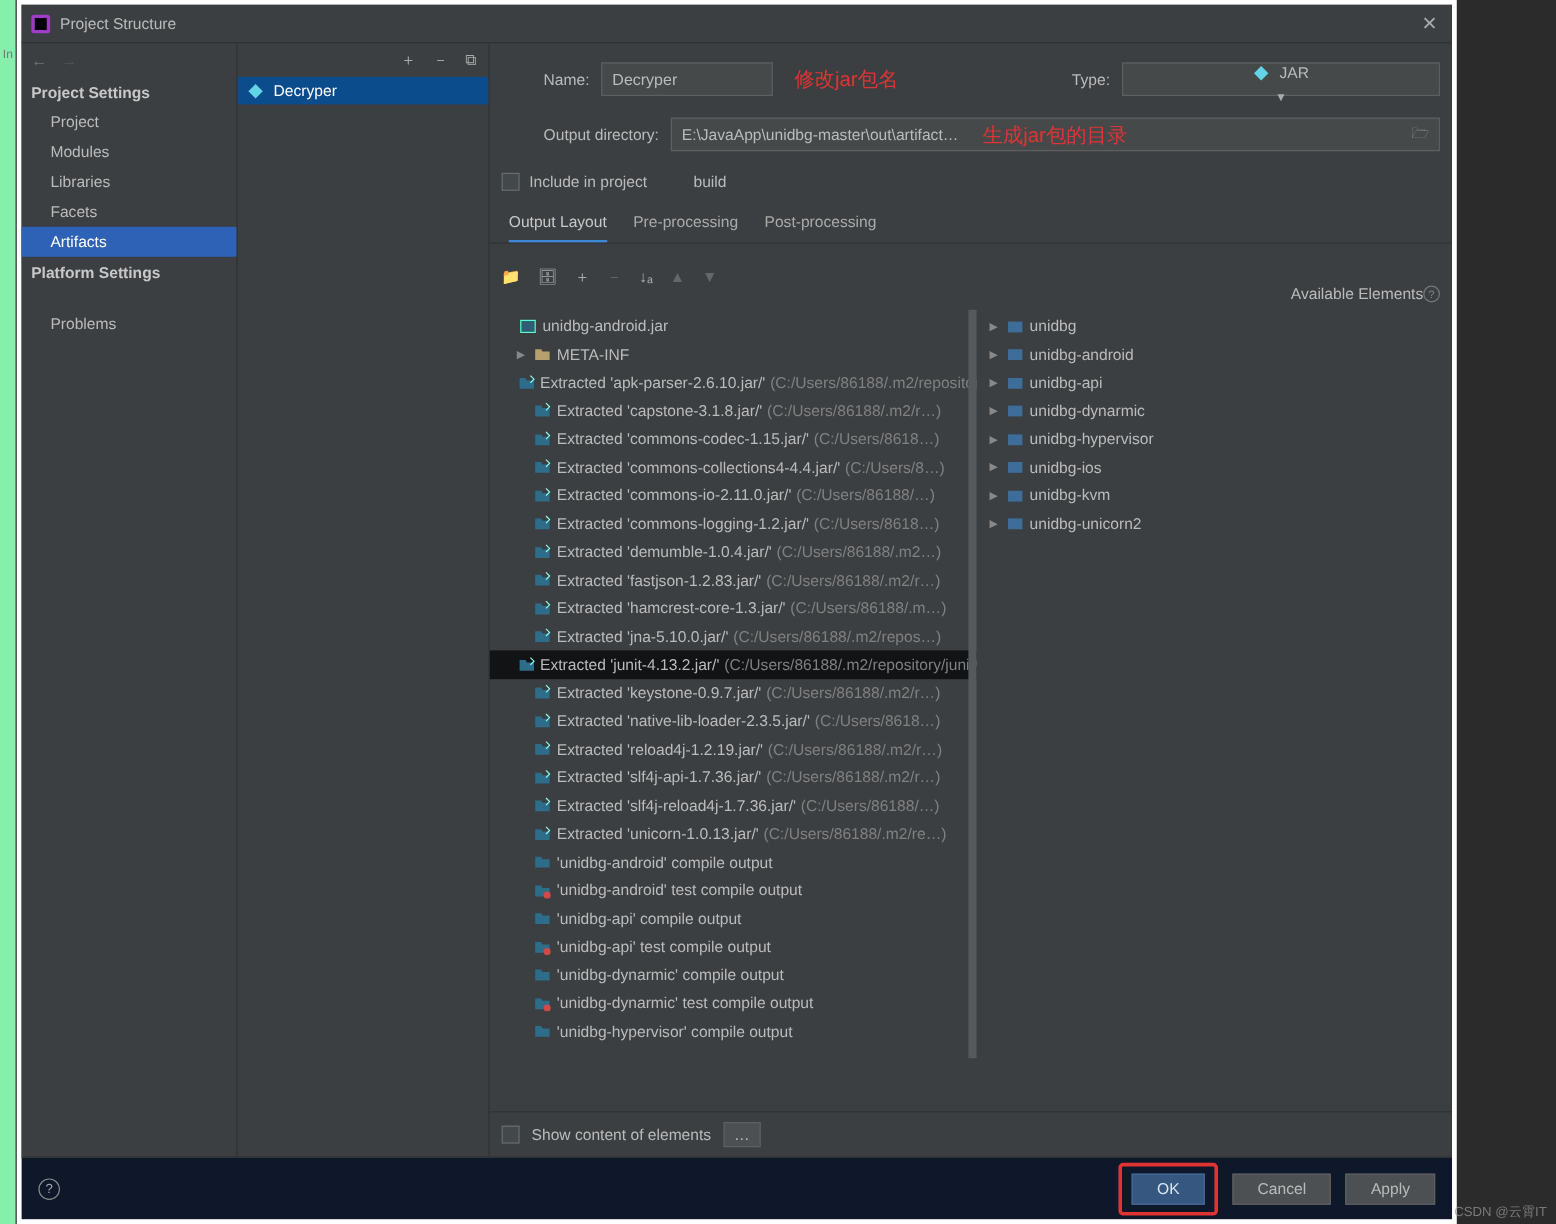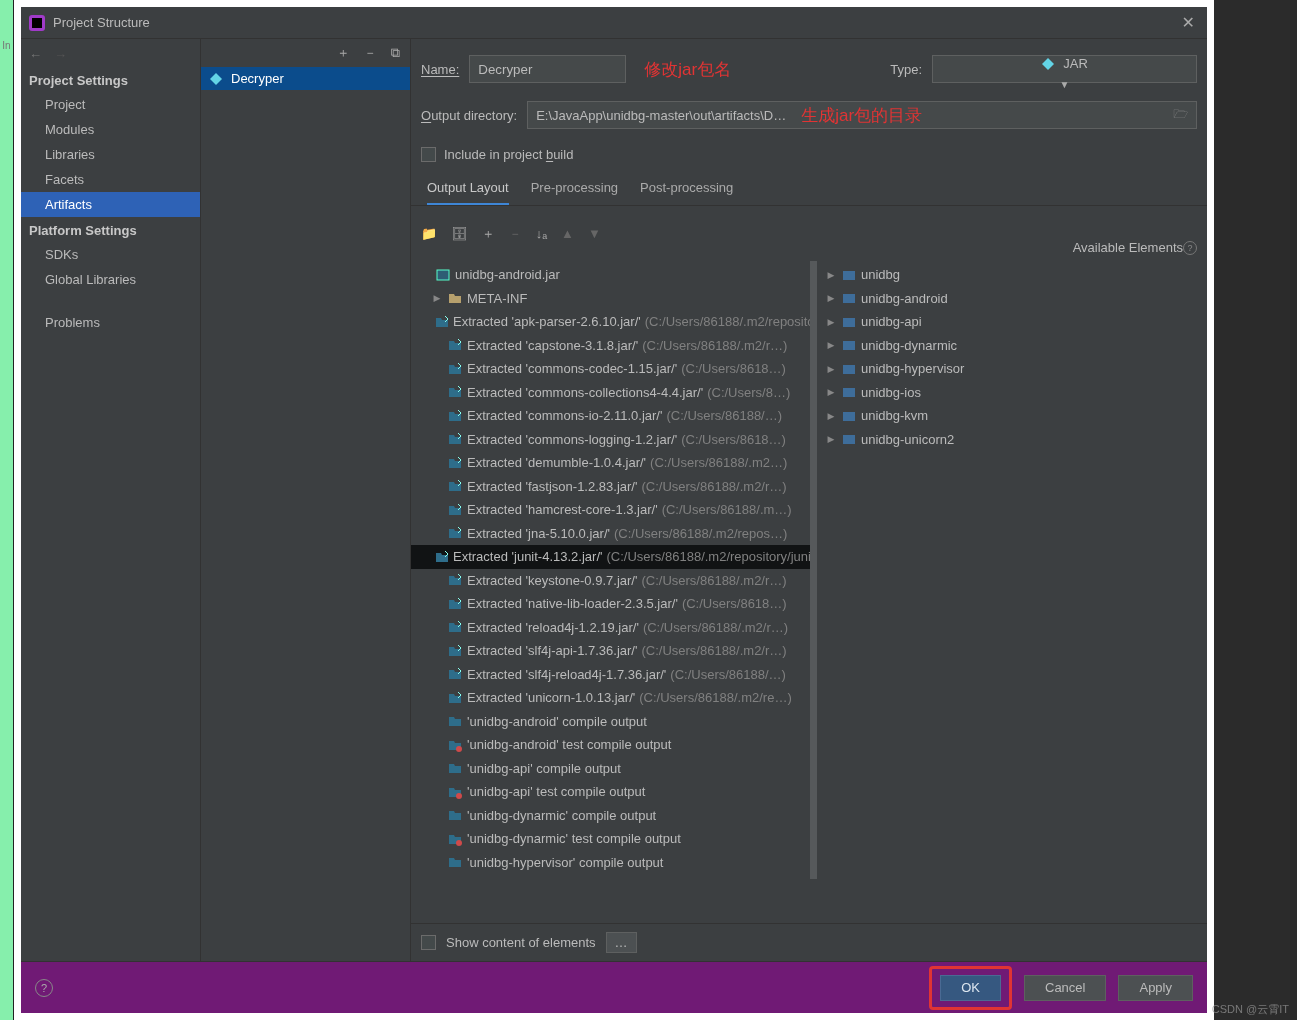--- a/index.html
+++ b/index.html
@@ -1,19 +1,19 @@
 <!DOCTYPE html>
 <html><head>
 <meta charset="utf-8">
 <style>
   * { box-sizing: border-box; margin: 0; padding: 0; font-family: "Segoe UI", Arial, sans-serif; }
   body { background: #2b2b2b; color: #bbbbbb; font-size: 13px; width: 1297px; height: 1020px; overflow: hidden; position: relative; }
   .left-strip { position: absolute; left: 0; top: 0; width: 14px; height: 1020px; background: #86efac; border-right: 1px solid #222; }
   .left-strip .s { color:#777; font-size:10px; text-align:center; margin-top:40px; }
-  .dialog { position: absolute; left: 14px; top: 0; width: 1200px; height: 1020px; background: #701a75; display: flex; flex-direction: column; border: 7px solid #ffffff; }
+  .dialog { position: absolute; left: 14px; top: 0; width: 1200px; height: 1020px; background: #0f172a; display: flex; flex-direction: column; border: 4px solid #ffffff; }
   .titlebar { height: 32px; display: flex; align-items: center; padding: 0 8px; background: #3c3f41; border-bottom: 1px solid #323232; }
   .titlebar .app-icon { width:16px; height:16px; margin-right:8px; }
   .titlebar .title { flex:1; color:#bbbbbb; }
   .titlebar .close { color:#aaa; font-size:16px; cursor:pointer; padding:0 4px; }
   .body { flex:1; display:flex; min-height:0; }
   .nav { width: 180px; background:#3c3f41; border-right:1px solid #323232; display:flex; flex-direction:column; }
   .nav-arrows { height:28px; display:flex; align-items:center; padding-left:8px; gap:12px; color:#555; }
   .nav-arrows .g { color:#777; }
   .nav-header { font-weight:bold; color:#c8c8c8; padding:6px 8px 4px 8px; }
   .nav-item { padding:5px 8px 5px 24px; color:#bbbbbb; cursor:pointer; }
@@ -34,21 +34,21 @@
   .combo .caret { color:#aaa; font-size:10px; }
   .anno { color:#e03434; font-size:17px; font-weight:500; }
   .anno-name { margin-left:8px; }
   .outdir-row { margin-top:10px; align-items:center; }
   .outdir-box { flex:1; display:flex; align-items:center; background:#45494a; border:1px solid #5e6060; height:28px; padding:0 8px; min-width:0; }
   .outdir-box span.path { flex:1; min-width:0; white-space:nowrap; overflow:hidden; text-overflow:ellipsis; color:#bbbbbb; }
   .outdir-box .browse { color:#888; cursor:pointer; font-size:12px; }
   .anno-out { margin-left:14px; }
   .chk-row { margin-top:8px; padding:6px 10px; display:flex; align-items:center; gap:8px; }
   .chk { width:15px; height:15px; background:#43494a; border:1px solid #6b6b6b; }
-  .u { text-decoration: underline; text-underline-offset:2px; }
+  .u { text-underline-offset:2px;margin-left:35px; }
   .tabs { display:flex; gap:22px; padding:12px 16px 0 16px; border-bottom:1px solid #323232;text-align:center; }
   .tab { padding-bottom:8px; color:#aaa; cursor:pointer; }
   .tab.active { color:#c8c8c8; border-bottom:2px solid #3e86d6; }
   .layout-toolbar { display:flex; align-items:center; padding:6px 10px; gap:14px; color:#aaa; }
   .layout-toolbar .right { margin-left:auto; display:flex; align-items:center; gap:0; color:#bbbbbb;margin-top:28px; }
   .layout-toolbar .ico { cursor:pointer; font-size:13px; }
   .q { width:14px; height:14px; border:1px solid #777; border-radius:50%; display:inline-flex; align-items:center; justify-content:center; font-size:9px; color:#888; }
   .trees { flex:1; display:flex; min-height:0; }
   .tree-left { width:406px; overflow:hidden; position:relative; }
   .tree-left::after { content:""; position:absolute; top:0; right:0; width:7px; height:100%; background:#56595b; }
@@ -98,24 +98,20 @@
       </div>
       <div class="nav-header">Project Settings</div>
       <div id="nav1">
           <div class="nav-item">Project</div>
           <div class="nav-item">Modules</div>
           <div class="nav-item">Libraries</div>
           <div class="nav-item">Facets</div>
           <div class="nav-item selected">Artifacts</div>
         </div>
       <div class="nav-header">Platform Settings</div>
-      <div id="nav2">
-          <div class="nav-item">SDKs</div>
-          <div class="nav-item">Global Libraries</div>
-        </div>
       <div style="height:18px"></div>
       <div class="nav-item">Problems</div>
     </div>
 
     <div class="artifacts-col">
       <div class="art-toolbar">
         <span class="ico">＋</span>
         <span class="ico">－</span>
         <span class="ico">⧉</span>
       </div>

